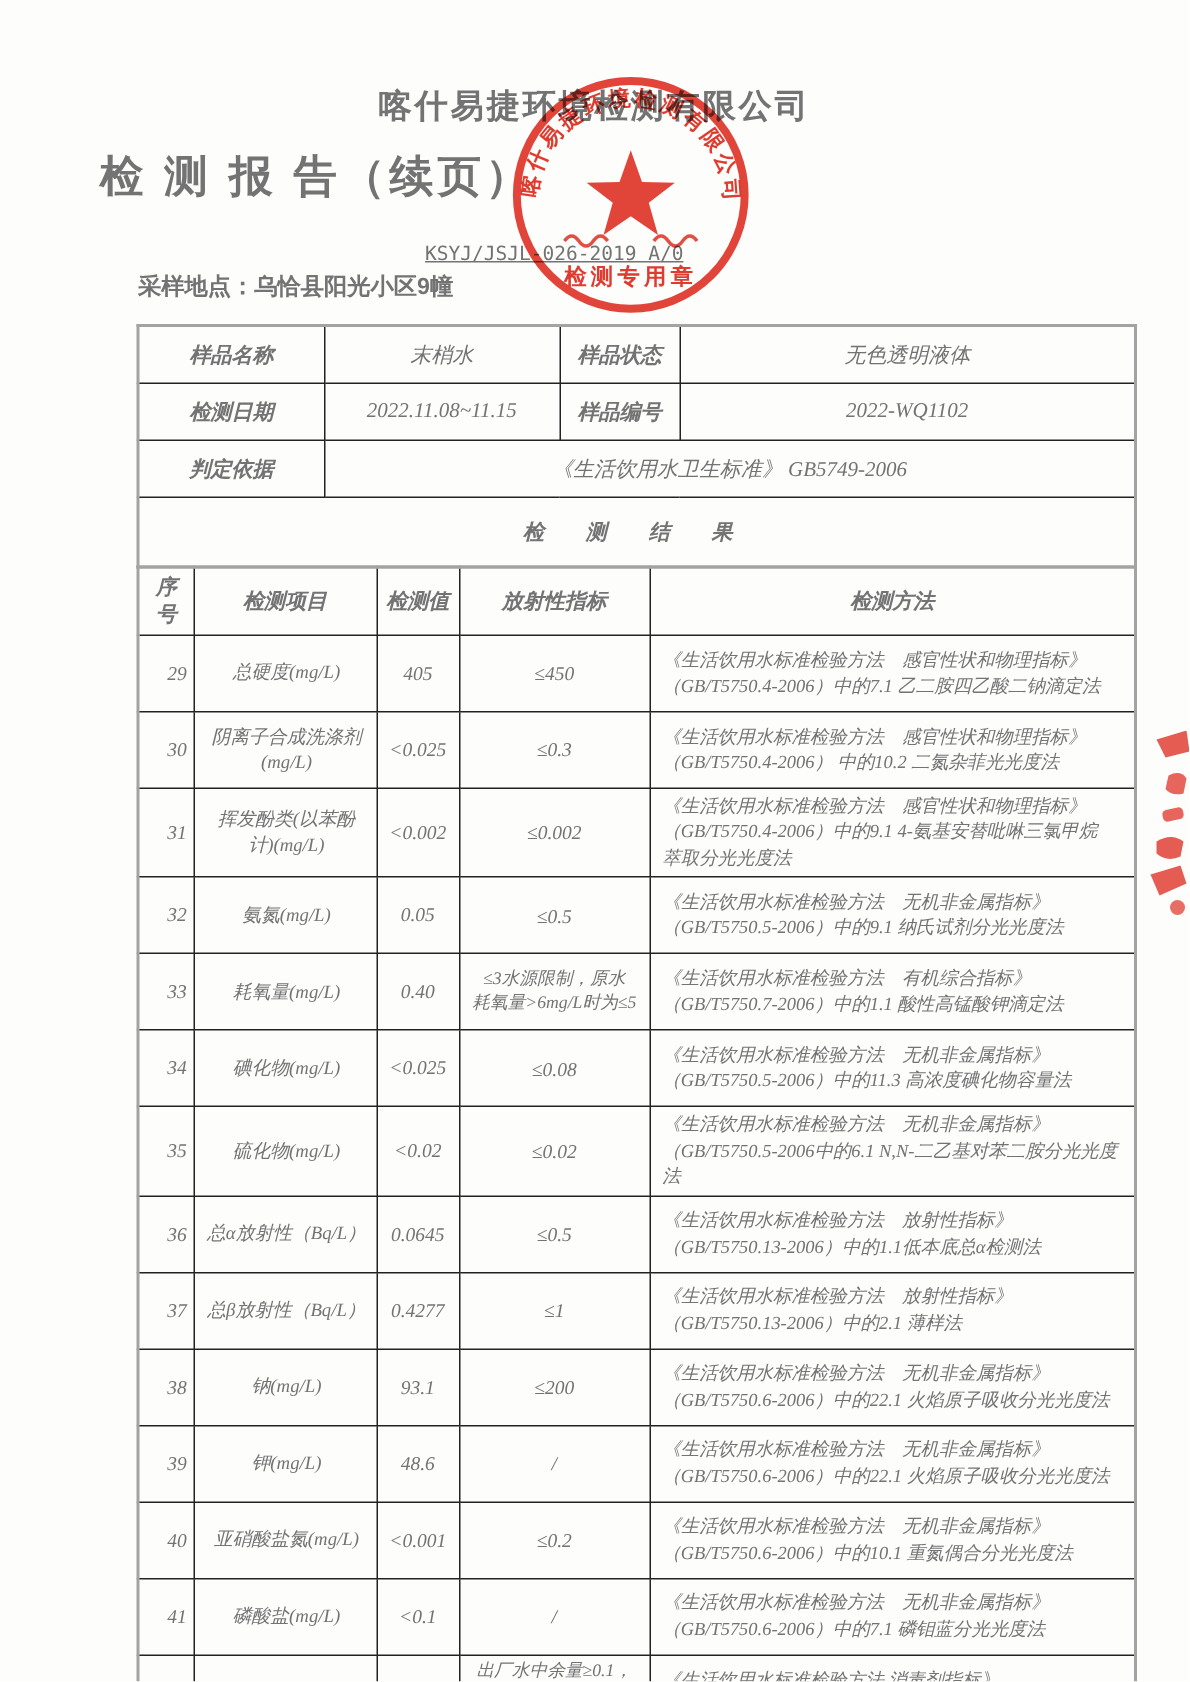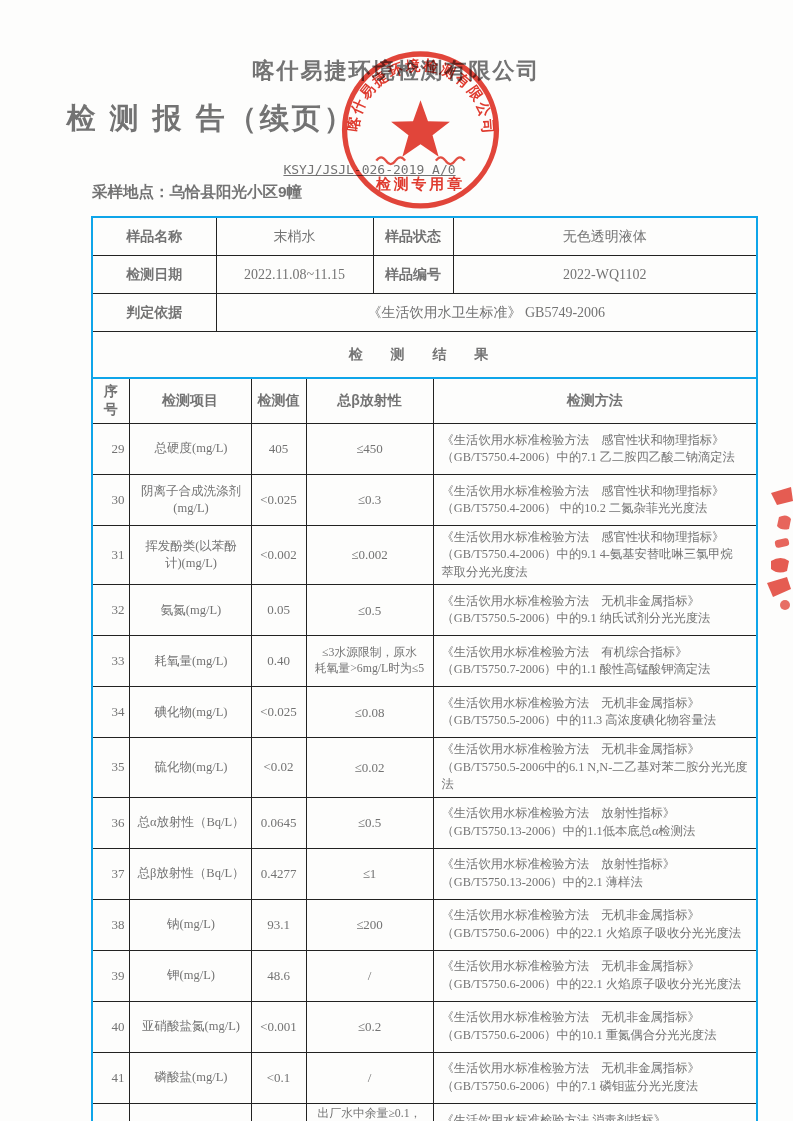--- a/index.html
+++ b/index.html
@@ -21,21 +21,21 @@
   .doc-code{
     text-align:center; padding-right:54px; margin-top:24px; line-height:16px;
     font-family:"DejaVu Sans Mono","Liberation Mono",monospace; font-size:13px;text-decoration:underline;
   }
   .sampling{
     margin:3px 0 13px 92px; font-size:15.5px; font-weight:bold; line-height:22px;
   }
   table{border-collapse:collapse; table-layout:fixed; width:665px; margin-left:91px;}
   table.info-table{margin-top:9px;}
   table.results-table{margin-top:-2px;}
-  table{border:2px solid #0ea5e9;}
+  table{border:2px solid #a3a3a3;font-style:italic;}
   td,th{border:1.5px solid #222; padding:2px 4px; overflow:hidden;}
   .info-table td{height:33px; font-size:14px; text-align:center; vertical-align:middle;}
   .info-table td.lbl{font-weight:bold; font-family:"Liberation Sans","DejaVu Sans",sans-serif; font-size:14px;}
   .banner-cell{
     height:41px !important; font-family:"Liberation Sans","DejaVu Sans",sans-serif;
     font-weight:bold; font-size:20px; letter-spacing:12px; text-align:center;
   }
   .results-table th{
     height:40px; font-family:"Liberation Sans","DejaVu Sans",sans-serif;
     font-weight:bold; font-size:14px; text-align:center; vertical-align:middle;
@@ -125,21 +125,21 @@
         <col style="width:122px">
         <col style="width:55px">
         <col style="width:127px">
         <col style="width:324px">
       </colgroup>
     <thead>
       <tr>
         <th>序号</th>
         <th>检测项目</th>
         <th>检测值</th>
-        <th>总β放射性</th>
+        <th>放射性指标</th>
         <th>检测方法</th>
       </tr>
     </thead>
     <tbody>
 
         <tr>
           <td class="c-no">29</td>
           <td class="c-item">总硬度(mg/L)</td>
           <td class="c-val">405</td>
           <td class="c-lim shrink-if-multiline">≤450</td>

